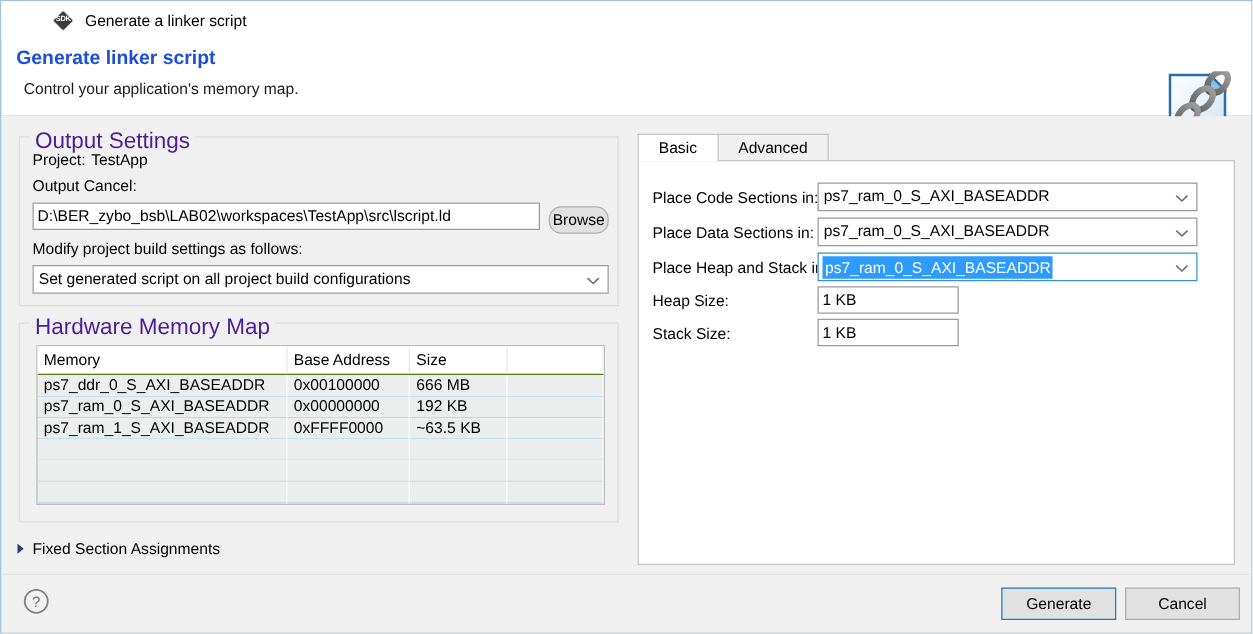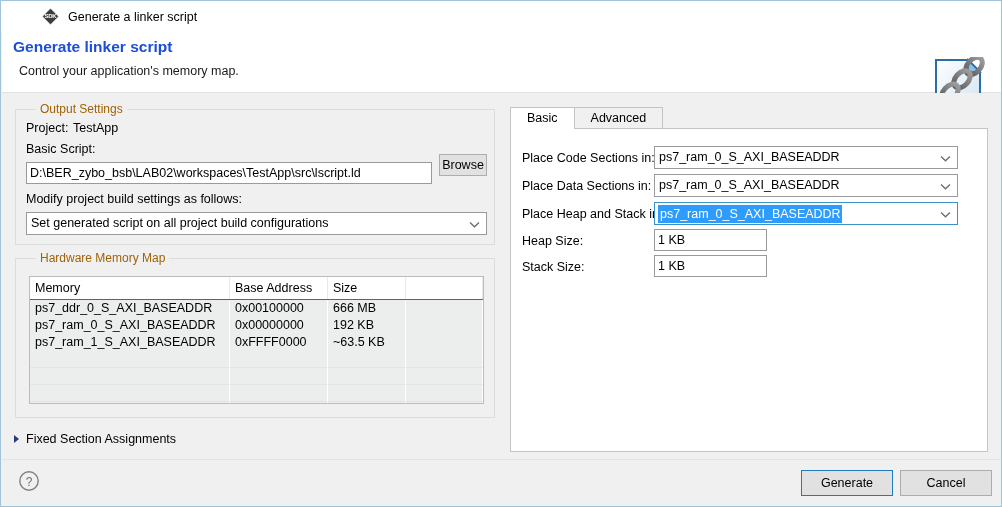--- a/index.html
+++ b/index.html
@@ -129,25 +129,25 @@
 
   
   .group {
     position: absolute;
     border: 1px solid #dcdcdc;
     box-sizing: border-box;
   }
   .group > .legend {
     position: absolute;
     top: -8px;
-    left: 20px;
+    left: 8px;
     background: #f0f0f0;
     padding: 0 4px;
-    font-size: 12px;
-    color: #a16207;
+    font-size: 18px;
+    color: #4c1d95;
     white-space: nowrap;
   }
 
   #group-output {
     left: 13px;
     top: 16px;
     width: 480px;
     height: 136px;
   }
   #group-memmap {
@@ -431,25 +431,25 @@
   </div>
 
   <div id="body">
 
     <div class="group" id="group-output">
       <div class="legend">Output Settings</div>
 
       <div class="lbl" style="left:10px; top:11px;">Project:</div>
       <div class="lbl" style="left:57px; top:11px;">TestApp</div>
 
-      <div class="lbl" style="left:10px; top:32px;">Basic Script:</div>
+      <div class="lbl" style="left:10px; top:32px;">Output Cancel:</div>
 
       <div class="textbox" style="left:10px; top:52px; width:406px; height:22px; line-height:20px;">D:\BER_zybo_bsb\LAB02\workspaces\TestApp\src\lscript.ld</div>
 
-      <div class="btn" style="left:423px; top:44px; width:48px; height:22px; line-height:20px;">Browse</div>
+      <div class="btn" style="left:423px; top:55px; width:48px; height:22px; line-height:20px;border-radius:10px;">Browse</div>
 
       <div class="lbl" style="left:10px; top:82px;">Modify project build settings as follows:</div>
 
       <div class="combo" style="left:10px; top:102px; width:461px; height:23px;">
         <div class="combo-text" style="line-height:21px;">Set generated script on all project build configurations</div>
         <svg class="arrow" viewBox="0 0 11 7">
           <path d="M1 1.5 L5.5 5.8 L10 1.5" fill="none" stroke="#6d6d6d" stroke-width="1.3"></path>
         </svg>
       </div>
     </div>

